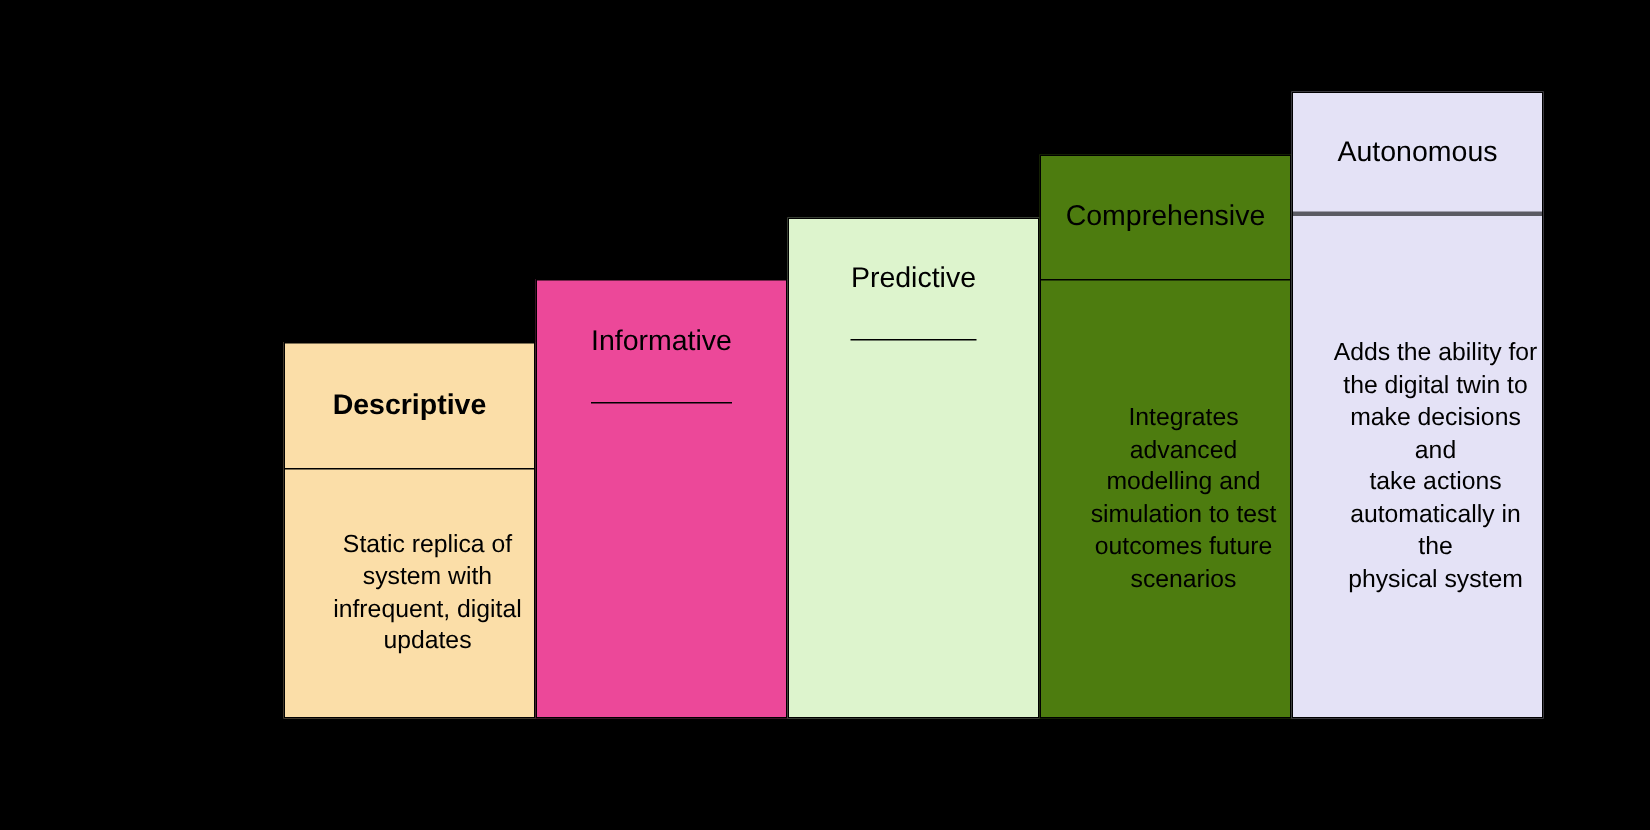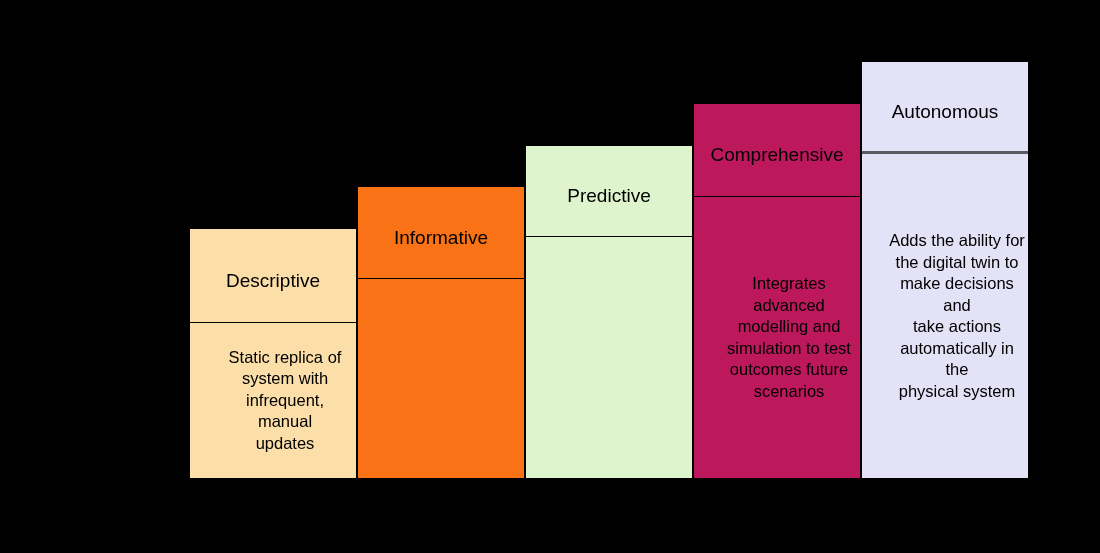--- a/index.html
+++ b/index.html
@@ -20,34 +20,33 @@
     position: absolute;
     width: 168px;
     box-sizing: border-box;
     border: 1px solid #000000;
     display: flex;
     flex-direction: column;
   }
   
   .l0 { left: 189px; top: 228px; height: 251px; }
   .l1 { left: 357px; top: 186px; height: 293px; }
-  .l2 { left: 525px; top: 145px; height: 334px; }
+  .l2 { left: 525px; top: 145px; height: 334px; align-items: center; }
   .l3 { left: 693px; top: 103px; height: 376px; }
   .l4 { left: 861px; top:  61px; height: 418px; }
 
   .level-header {
     flex: 0 0 auto;
     display: flex;
     align-items: center;
     justify-content: center;
     font-size: 19px;
     border-bottom: 1.6px solid #000000;
-    margin-top: 10px;
   }
-  .l0 .level-header { height: 83px; }
+  .l0 .level-header { height: 83px; font-weight: bold; }
   .l1 .level-header { height: 81px; }
   .l2 .level-header { height: 80px; }
   .l3 .level-header { height: 82px; }
   .l4 .level-header { height: 79px; border-bottom: 3px solid #5B5B63; }
 
   .level-body {
     flex: 1 1 auto;
     display: flex;
     align-items: center;
     justify-content: center;
@@ -63,37 +62,37 @@
 <body>
 
 <div class="stage">
 
   <div class="level l0" style="background: rgb(251, 222, 168);">
     <div class="level-header">
       <span>Descriptive</span>
     </div>
     <div class="level-body">Static replica of
 system with
-infrequent, manual
+infrequent, digital
 updates</div>
   </div>
 
-  <div class="level l1" style="background: #f97316;">
+  <div class="level l1" style="background: #ec4899; align-items: center;">
     <div class="level-header">
       <span>Informative</span>
     </div>
   </div>
 
   <div class="level l2" style="background: rgb(221, 244, 205);">
     <div class="level-header">
       <span>Predictive</span>
     </div>
   </div>
 
-  <div class="level l3" style="background: #be185d;">
+  <div class="level l3" style="background: #4d7c0f;">
     <div class="level-header">
       <span>Comprehensive</span>
     </div>
     <div class="level-body">Integrates advanced
 modelling and
 simulation to test
 outcomes future
 scenarios</div>
   </div>
 

